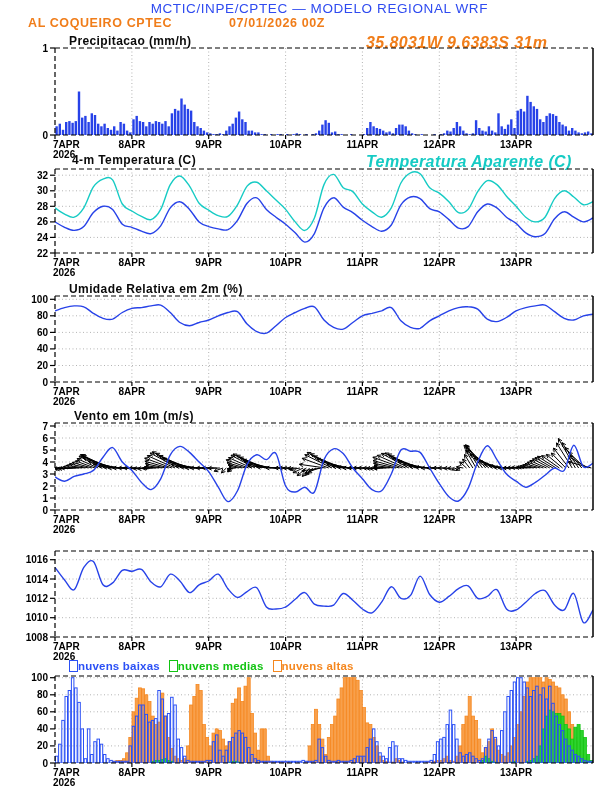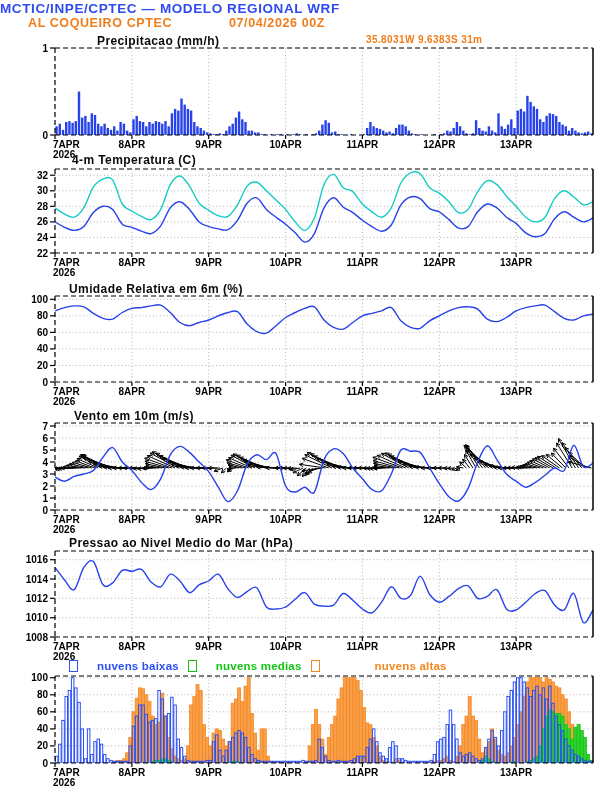--- a/index.html
+++ b/index.html
@@ -1,55 +1,55 @@
 <!DOCTYPE html>
 <html><head>
 <meta charset="utf-8">
 <style>
   html,body{margin:0;padding:0;background:#fff;}
   .page{position:relative;width:612px;height:792px;background:#fff;overflow:hidden;
         font-family:"Liberation Sans",sans-serif;}
-  .hdr-title{position:absolute;top:1px;left:0;width:488px;text-align:left;
-             font-size:13.5px;font-weight:bold;letter-spacing:.6px;color:#2f4bf0;}
+  .hdr-title{position:absolute;top:1px;left:0;width:488px;text-align:right;
+             font-size:13.5px;font-weight:normal;letter-spacing:.6px;color:#2f4bf0;}
   .hdr-station{position:absolute;top:16px;left:28px;font-size:12.5px;font-weight:bold;
                letter-spacing:.6px;color:#f07d1a;}
   .hdr-dt{position:absolute;top:16px;left:229px;font-size:12.5px;font-weight:bold;
           letter-spacing:.6px;color:#f07d1a;}
   .t{position:absolute;font-size:12px;font-weight:bold;letter-spacing:.4px;color:#0a0a0a;}
-  .r{position:absolute;font-size:10px;font-weight:bold;letter-spacing:.4px;}
-  .c1t{left:69px;top:34px;margin-left:28px;} .c1r{left:366px;top:34px;color:#f07d1a;}
+  .r{position:absolute;font-size:16px;font-weight:bold;letter-spacing:.4px;font-style:italic;}
+  .c1t{left:69px;top:34px;} .c1r{left:366px;top:34px;color:#f07d1a;}
   .c2t{left:72px;top:153px;} .c2r{left:366px;top:153px;color:#16cbc4;}
   .c3t{left:69px;top:282px;}
   .c4t{left:74px;top:409px;}
   .c5t{left:69px;top:536px;}
   .c6row{position:absolute;left:69px;top:660px;display:flex;align-items:center;gap:9px;
          font-size:11.5px;font-weight:bold;letter-spacing:.2px;white-space:nowrap;}
   .c6row .t0{color:#0a0a0a;font-size:12px;}
-  .lg{display:inline-flex;align-items:center;gap:19px;}
+  .lg{display:inline-flex;align-items:center;gap:0;}
   .sq{display:inline-block;width:7px;height:10px;background:#fff;border:1.5px solid;}
   .sqb{border-color:#2b50f5;} .sqg{border-color:#12c412;} .sqo{border-color:#f5871e;}
-  .lbl-b{color:#2b50f5;} .lbl-g{color:#12c412;text-align:right;} .lbl-o{color:#f5871e;margin-left:36px;}
+  .lbl-b{color:#2b50f5;} .lbl-g{color:#12c412;text-align:right;} .lbl-o{color:#f5871e;}
   svg{position:absolute;top:0;left:0;}
 </style>
 </head>
 <body>
 
 <div class="page">
   <div class="hdr-title">MCTIC/INPE/CPTEC — MODELO REGIONAL WRF</div>
   <div class="hdr-station">AL COQUEIRO CPTEC</div>
-  <div class="hdr-dt">07/04/2026 00Z</div>
+  <div class="hdr-dt">07/01/2026 00Z</div>
 
   <div class="t c1t">Precipitacao (mm/h)</div>
   <div class="r c1r">35.8031W 9.6383S 31m</div>
 
   <div class="t c2t">4-m Temperatura (C)</div>
+  <div class="r c2r">Temperatura Aparente (C)</div>
 
-  <div class="t c3t">Umidade Relativa em 6m (%)</div>
+  <div class="t c3t">Umidade Relativa em 2m (%)</div>
   <div class="t c4t">Vento em 10m (m/s)</div>
-  <div class="t c5t">Pressao ao Nivel Medio do Mar (hPa)</div>
 
   <div class="c6row">
     <span class="lg">
         <span class="sq sqb"></span>
         <span class="lbl-b">nuvens baixas</span>
       </span>
     <span class="lg">
         <span class="sq sqg"></span>
         <span class="lbl-g">nuvens medias</span>
       </span>

